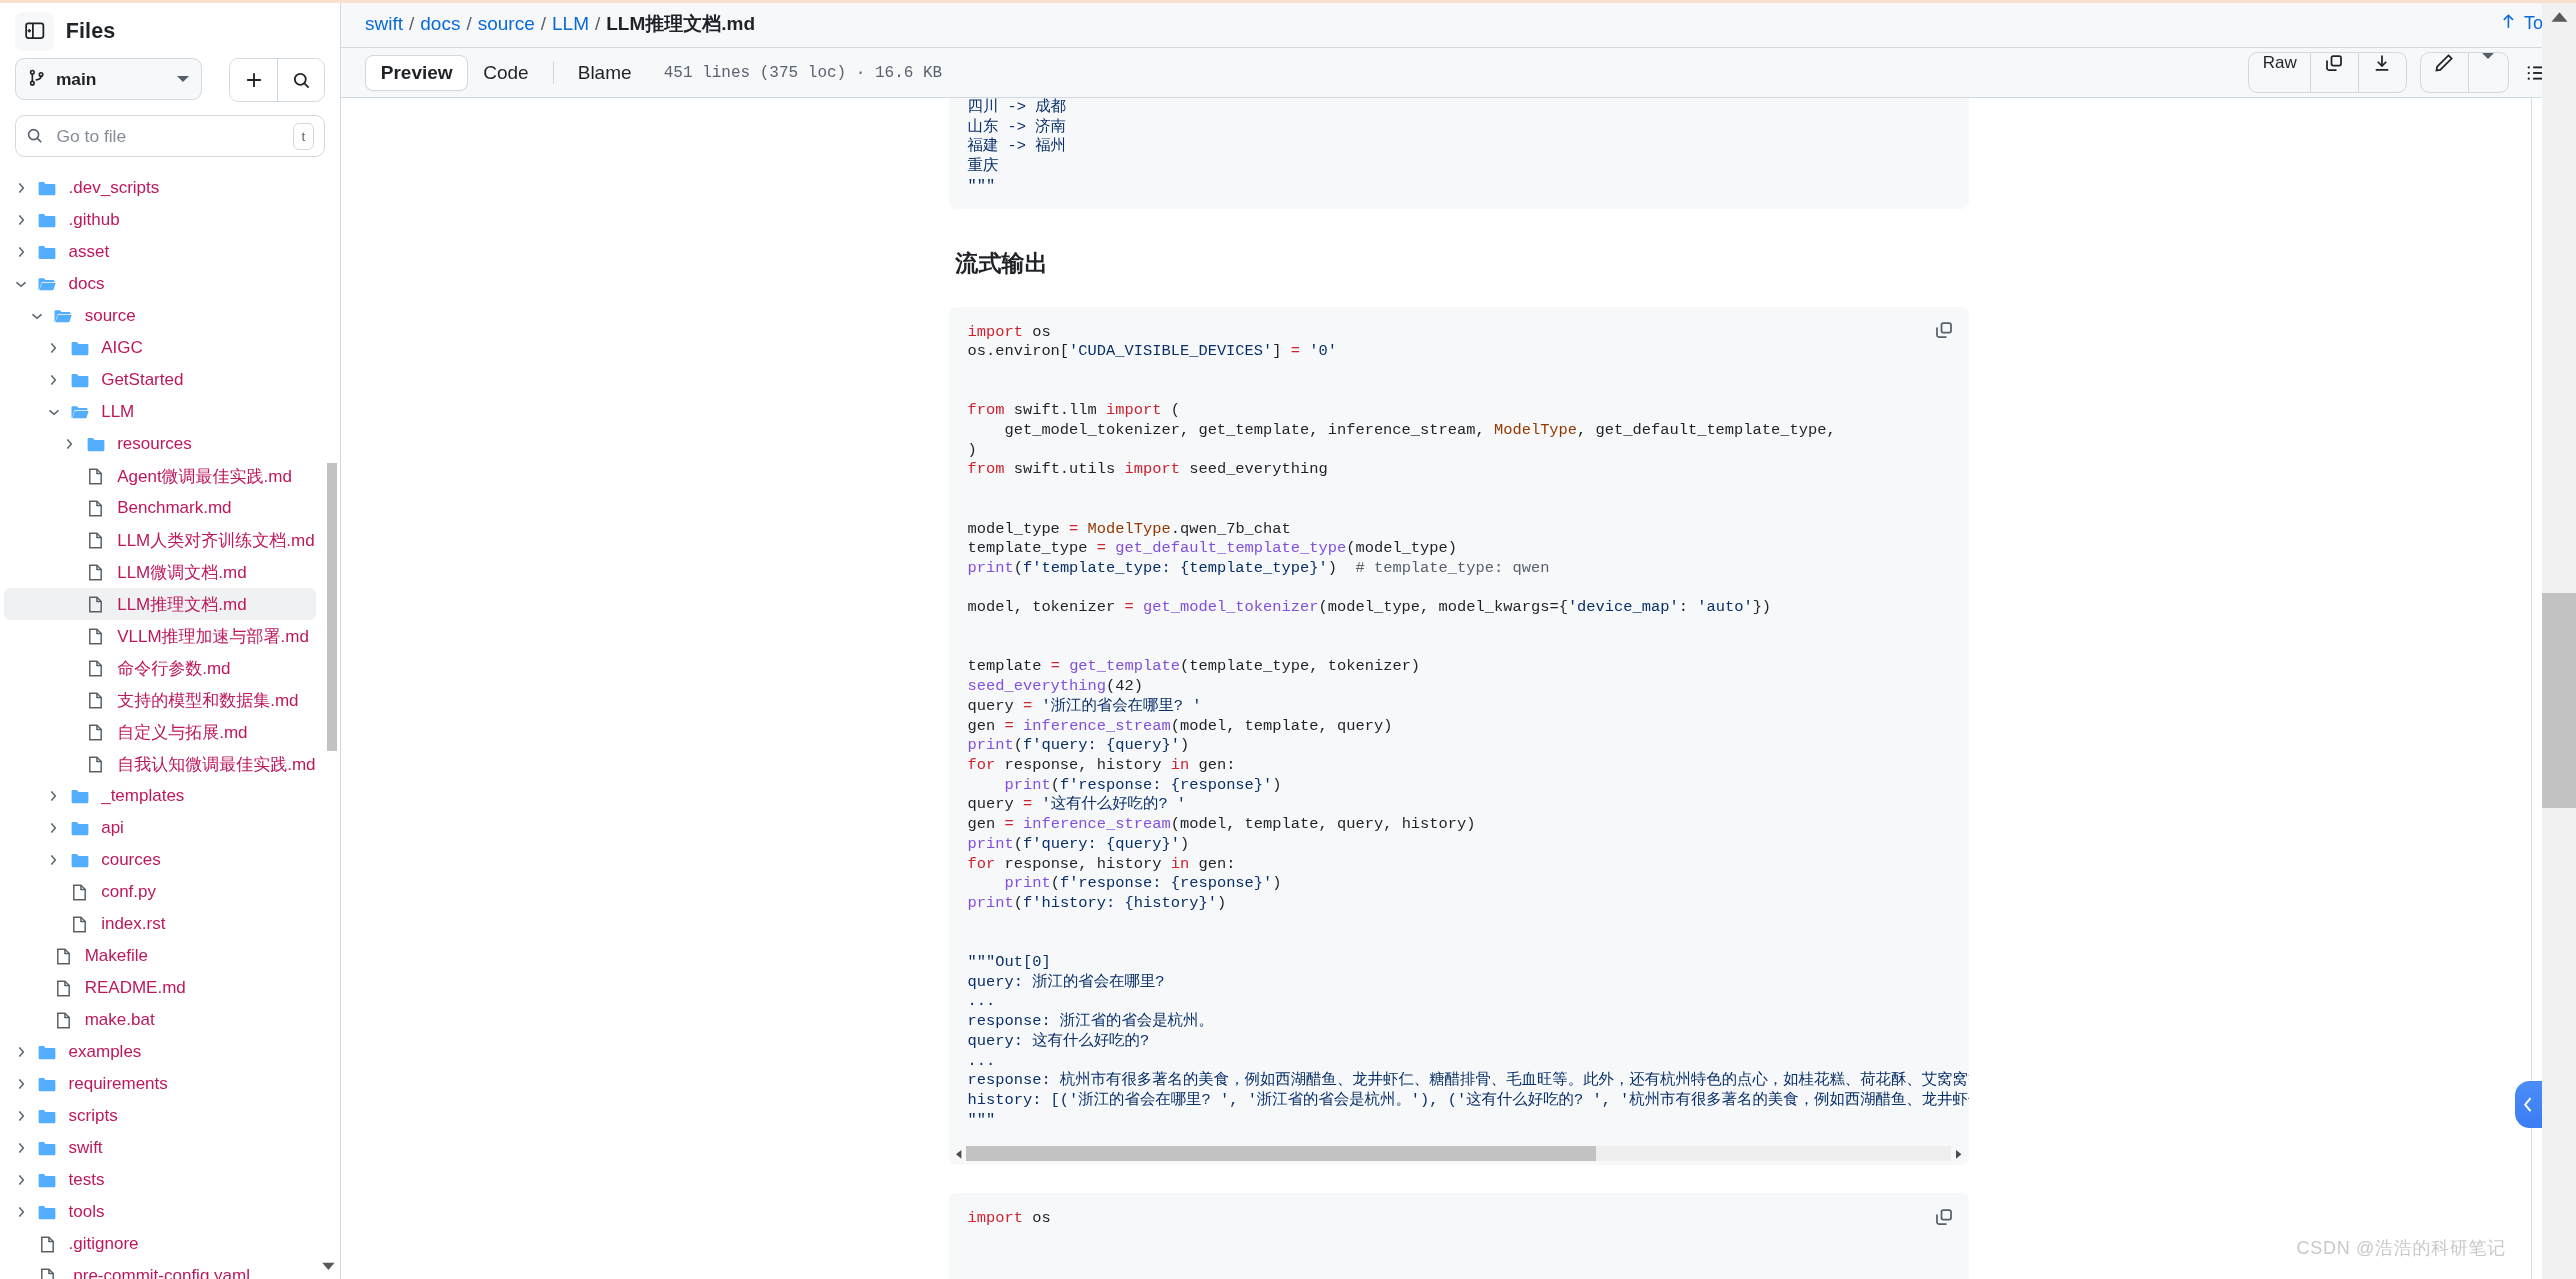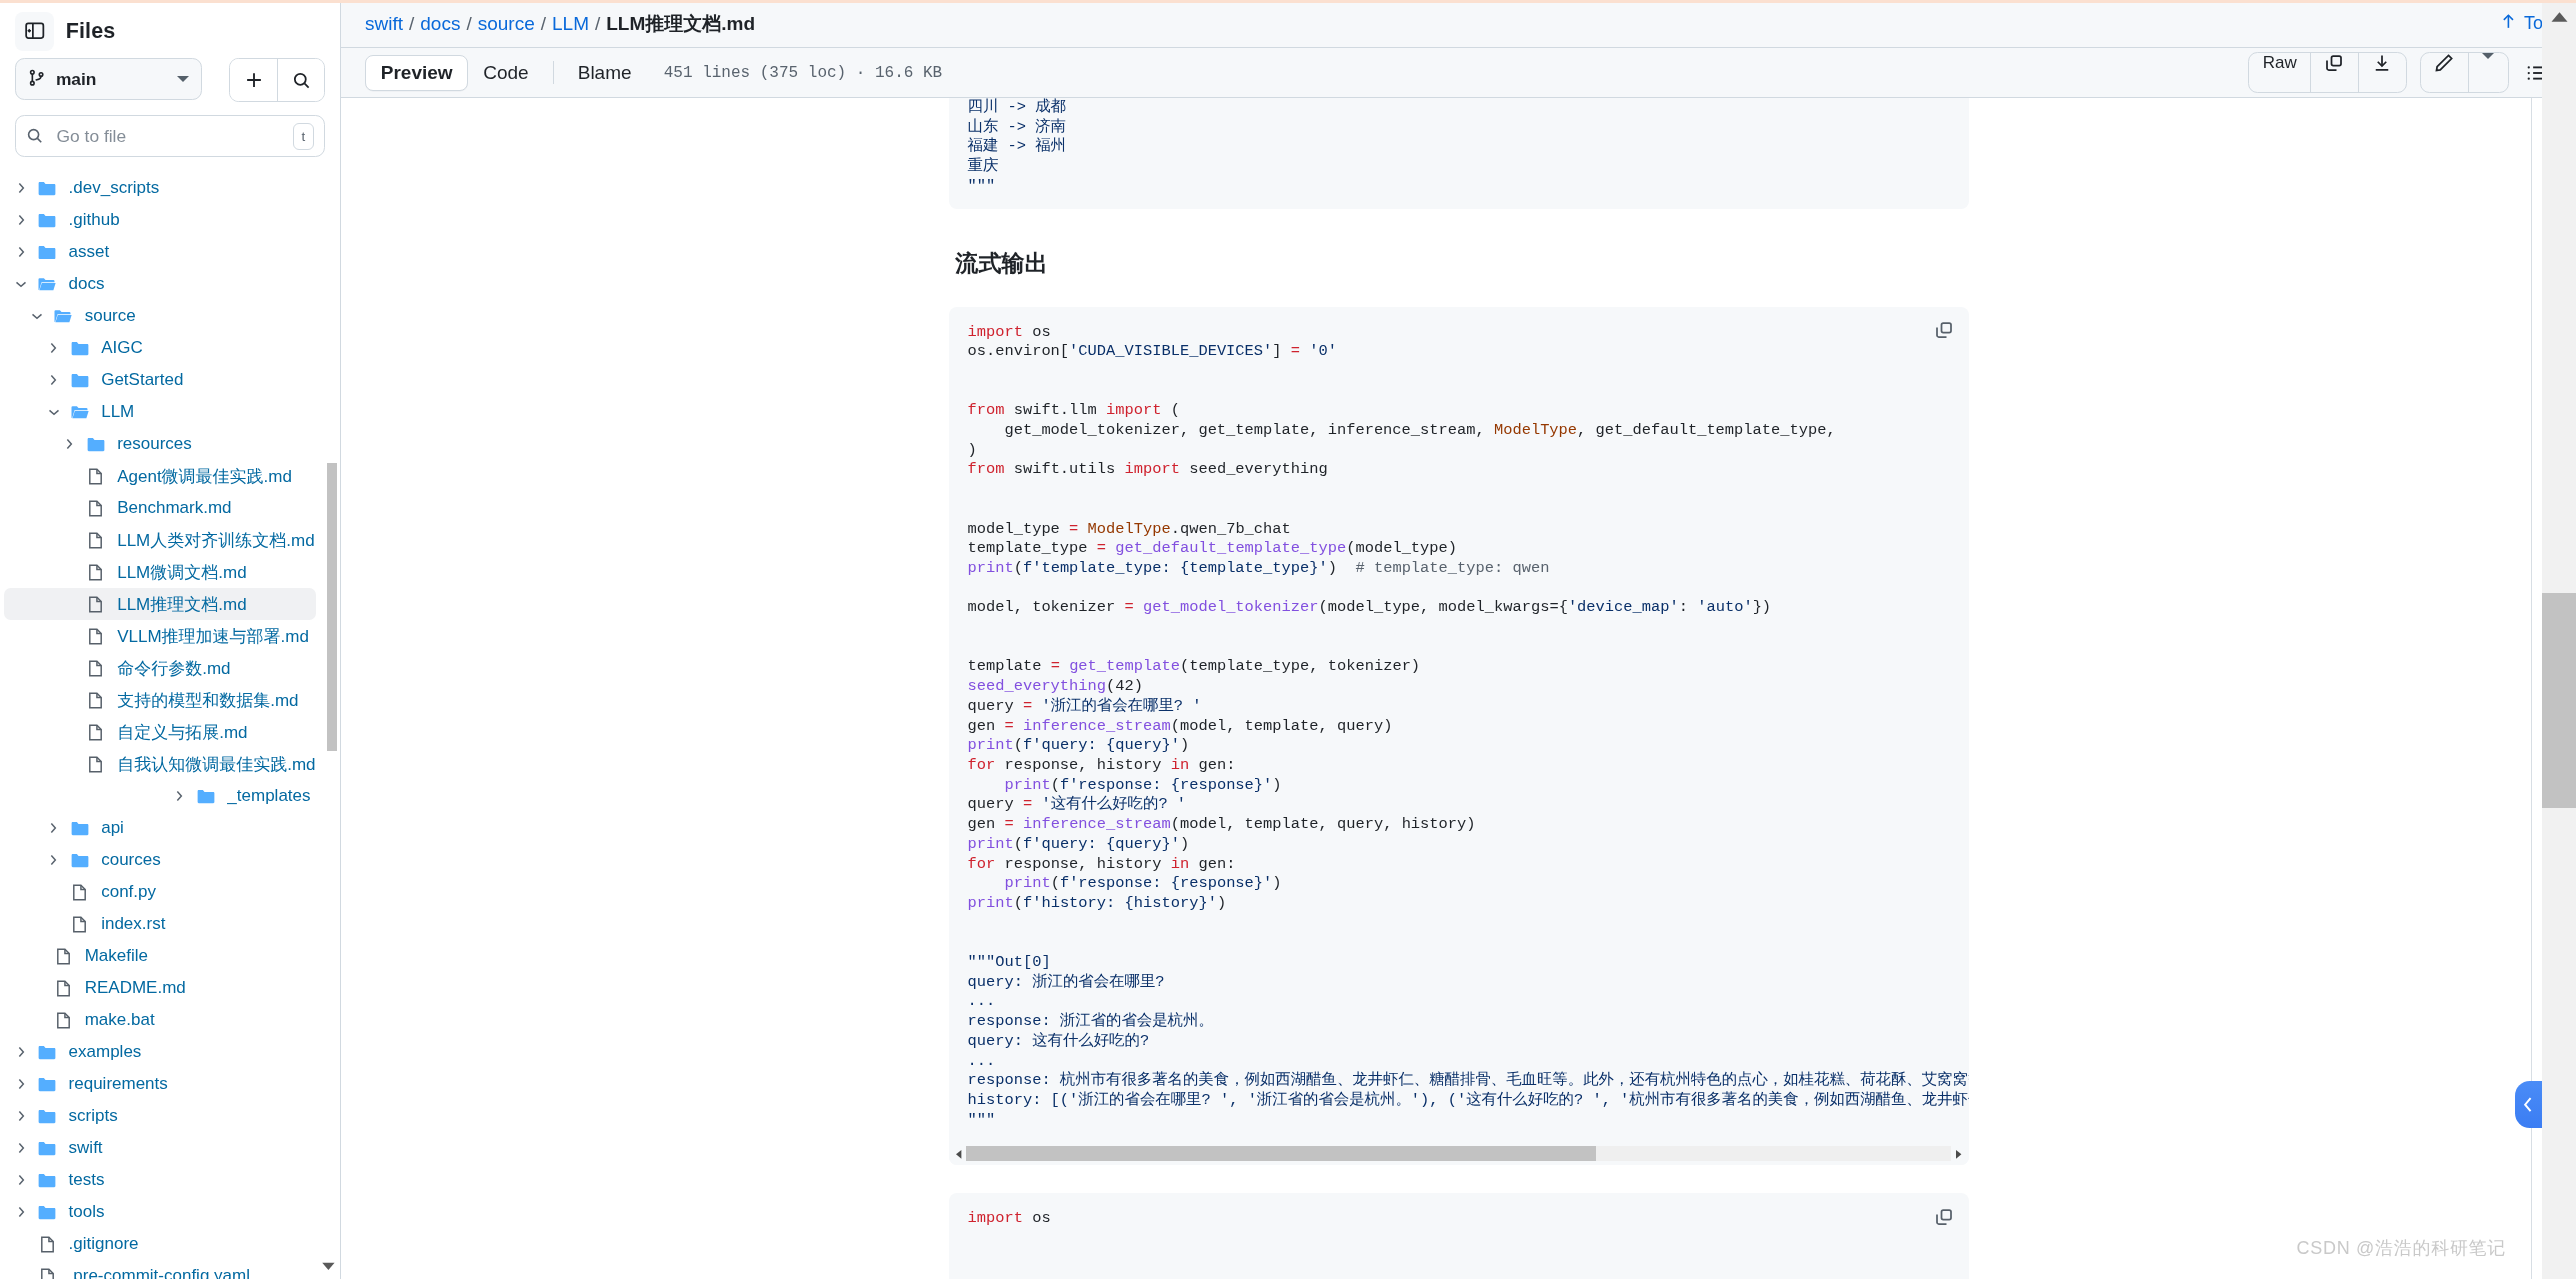--- a/index.html
+++ b/index.html
@@ -51,21 +51,21 @@
   }
   .gotofile input::placeholder { color:#848d97; }
   .kbd {
     width:27px;height:27px;border:0.7px solid #d1d9e0;border-radius:6px; background:#fff;
     display:flex;align-items:center;justify-content:center;font-size:13.4px;color:#59636e;
   }
 
   .tree { margin-top:14.8px; flex:1; overflow:hidden; position:relative; padding-right:17.4px;}
   .row {
     display:flex; align-items:center; height:32px; gap:0px;
-    font-size:17px; color:#0369a1; cursor:pointer; white-space:nowrap;
+    font-size:17px; color:#be185d; cursor:pointer; white-space:nowrap;
     border-radius:6.7px; margin:0 6.7px 0 4px; padding-right:5.4px; position:relative;
   }
   .row.sel { background:#f0f1f3; }
   .row.sel::before{
     content:""; position:absolute; left:-9.4px; top:2.7px; width:4.7px; height:26px;
     background:#0969da; border-radius:2.7px;
   }
   .chev { width:23px; flex:0 0 23px; display:flex; align-items:center; justify-content:center; color:#59636e;}
   .chev svg { display:block; }
   .nochev { width:23px; flex:0 0 23px;}
@@ -422,21 +422,21 @@
         <div class="row" style="padding-left: 54px;">
           <span class="nochev"></span>
           <span class="ficon">
             <svg width="19" height="19" viewBox="0 0 16 16" fill="none" stroke="#57606a" stroke-width="1.25">
               <path d="M3.2 1.9h6l3.6 3.6v8.6H3.2z"></path>
               <path d="M9.2 1.9v3.6h3.6"></path>
             </svg>
           </span>
           <span class="lbl">自我认知微调最佳实践.md</span>
         </div>
-        <div class="row" style="padding-left: 38px; justify-content: flex-end;">
+        <div class="row" style="padding-left: 38px;">
           <span class="chev">
             <svg width="10.7" height="12" viewBox="0 0 9 12" fill="none" stroke="#59636e" stroke-width="1.5">
               <path d="M2.5 1.5 L6.5 6 L2.5 10.5"></path>
             </svg>
           </span>
           <span class="ficon">
             <svg width="20" height="20" viewBox="0 0 16 16">
               <path d="M1.3 12.8V4.1c0-.5.4-.9.9-.9h3.3l1.3 1.5h7c.5 0 .9.4.9.9v7.2c0 .5-.4.9-.9.9H2.2a.9.9 0 0 1-.9-.9z" fill="#54aeff"></path>
             </svg>
           </span>

